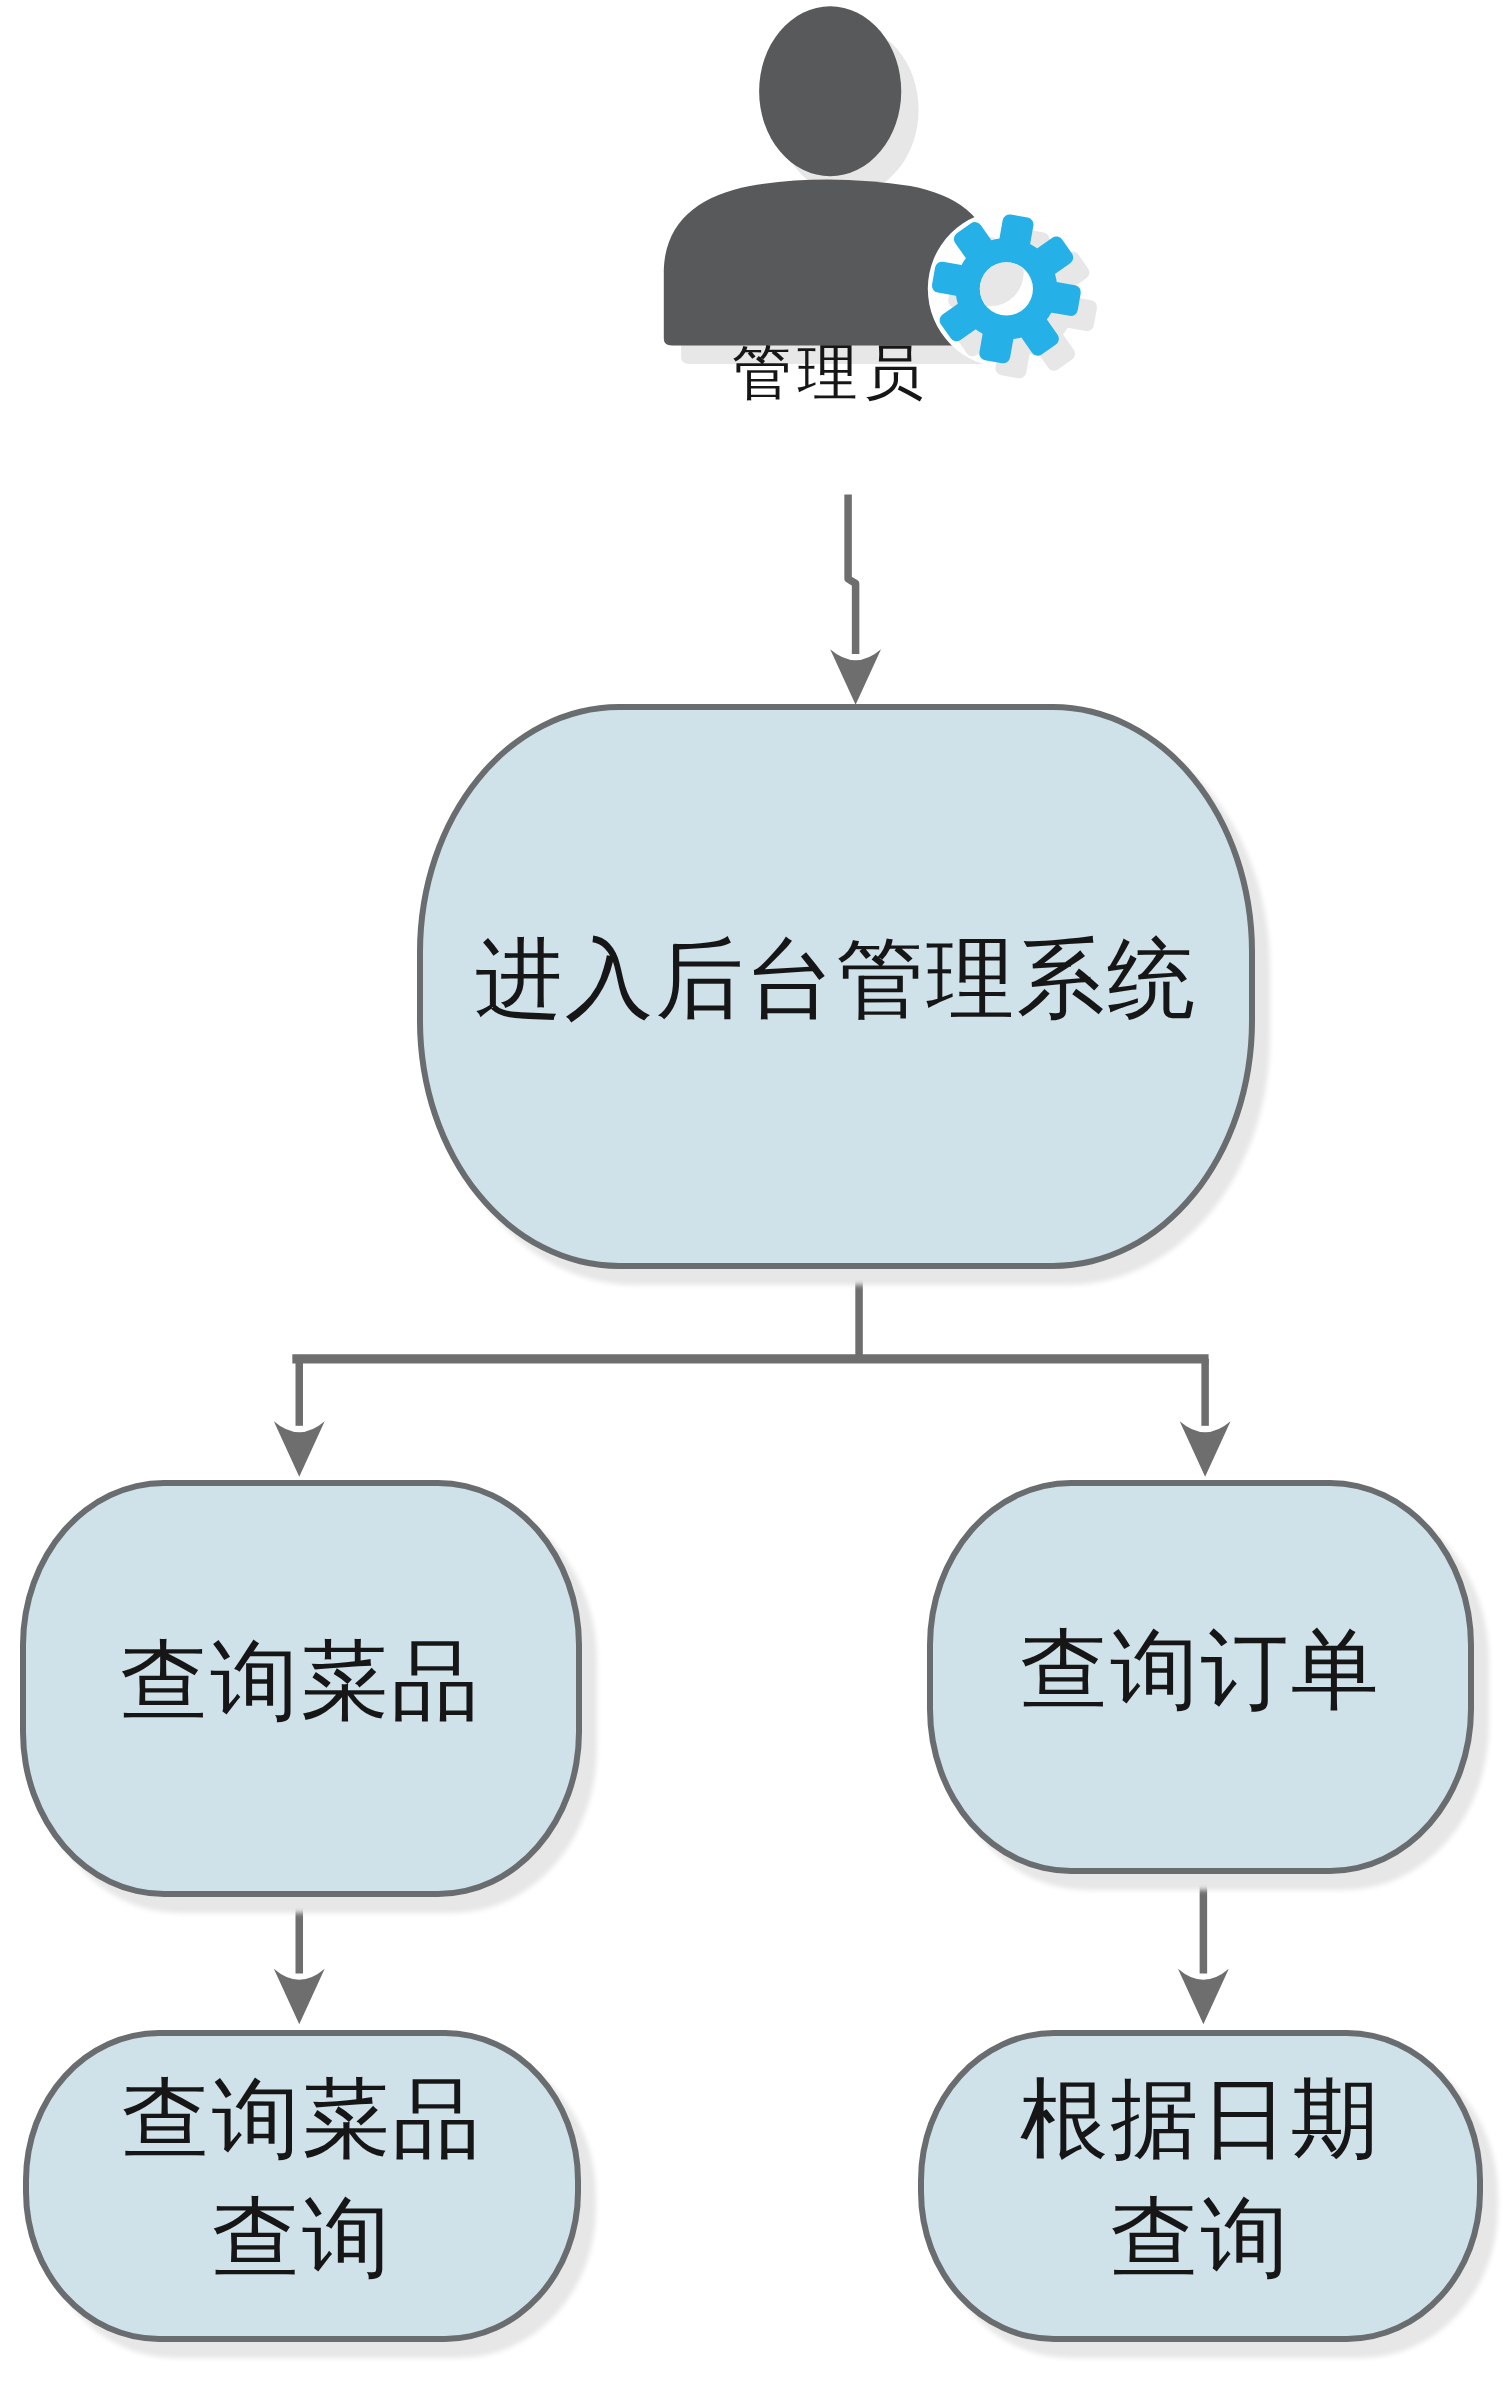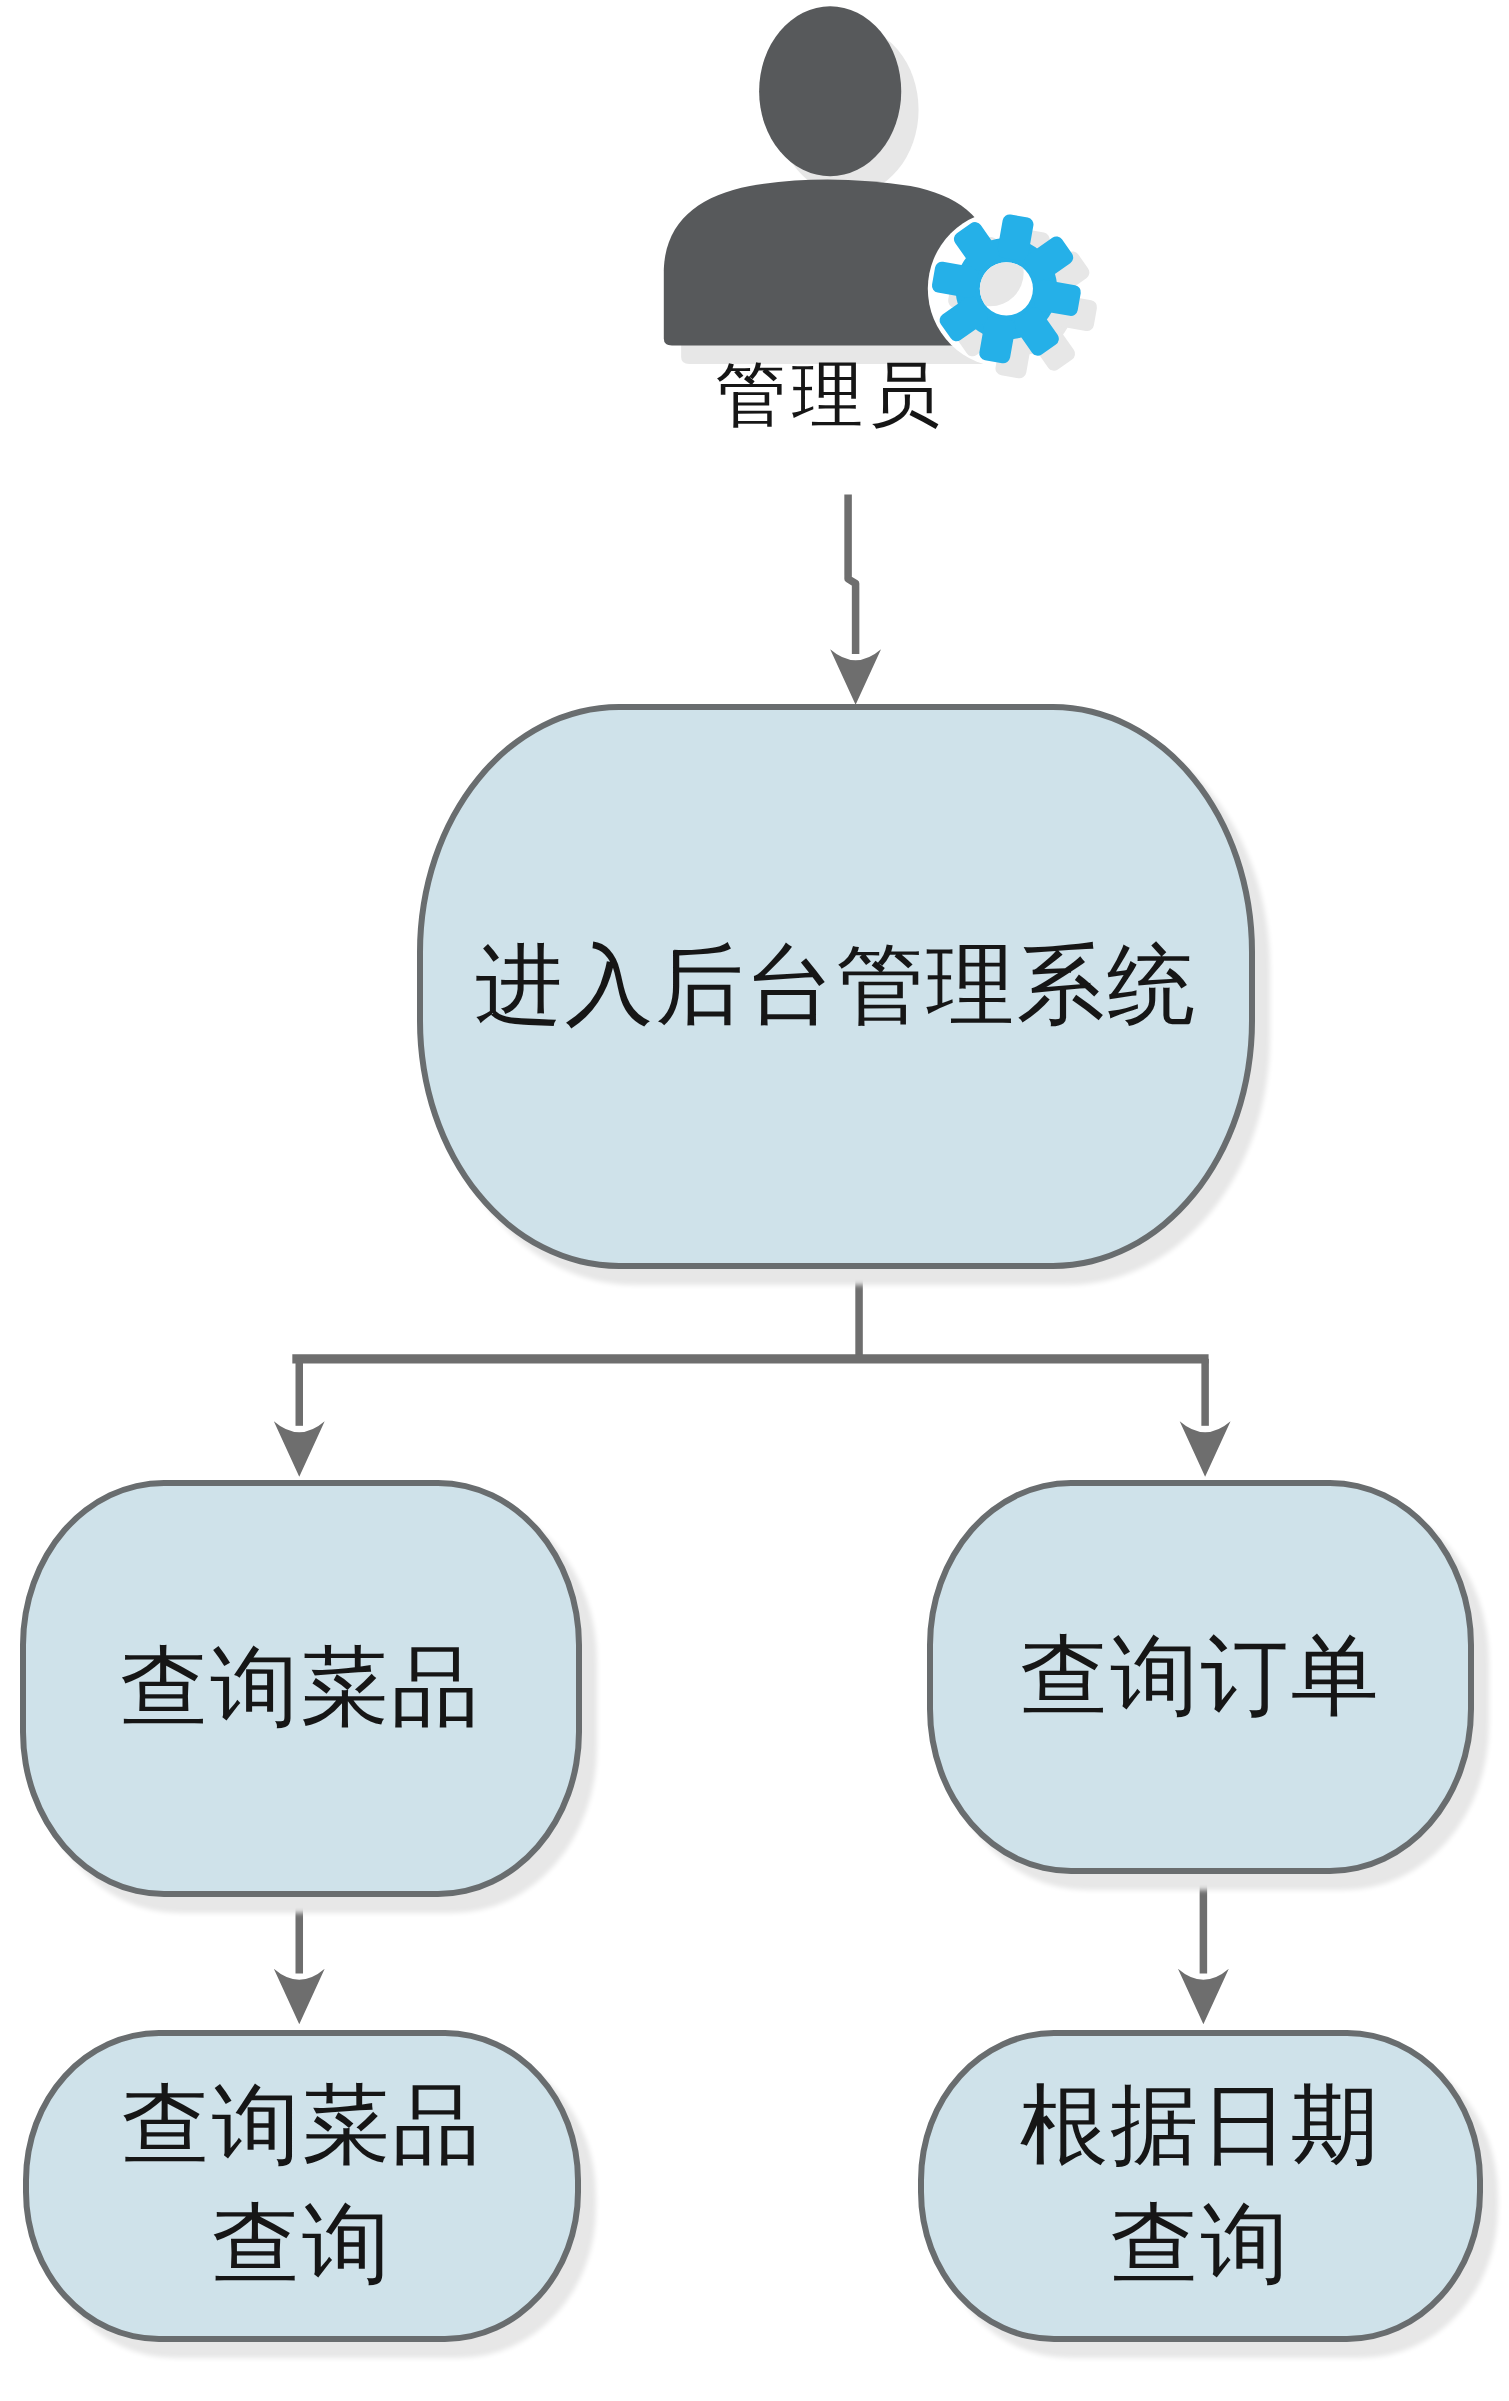--- a/index.html
+++ b/index.html
@@ -13,30 +13,30 @@
   .arrow-head{fill:var(--connector,#6e6e6e);stroke:none;}
   .node{
     position:absolute;box-sizing:border-box;
     background:var(--node-fill,#cfe2ea);
     border:6.4px solid var(--node-border,#696d6f);
     display:flex;align-items:center;justify-content:center;
     box-shadow:15px 16px 5.2px var(--shadow,#e7e7e7);
   }
   .node-label{
     font-size:88px;line-height:1.35;letter-spacing:2.3px;
-    color:var(--text,#161616);text-align:center;white-space:pre-line;
+    color:var(--text,#161616);text-align:center;white-space:pre-line;font-family:Liberation Mono, monospace;
   }
   .node-root  {left:417px; top:704px;width:838px;height:565px;border-radius:202px/248px;}
   .node-dishes{left:19.6px;  top:1480px;width:562px; height:417px;border-radius:144px/165px;}
   .node-orders{left:927px;top:1480px;width:547px; height:394px;border-radius:144px/165px;}
   .node-byid  {left:23px;  top:2030px;width:558px; height:312px;border-radius:136px/150px;}
   .node-bydate{left:918px;top:2030px;width:565px; height:312px;border-radius:136px/150px;}
   .actor-label{
-    position:absolute;left:484px;top:356px;width:693px;
-    font-size:71px;line-height:1.1;letter-spacing:5.8px;
+    position:absolute;left:484px;top:340px;width:693px;
+    font-size:60px;line-height:1.1;letter-spacing:5.8px;
     color:var(--text,#161616);text-align:center;
   }
 </style>
 </head>
 <body>
 
 <svg id="diagram-svg" viewBox="0 0 2612 4156">
   <defs>
     <g id="actor-shape">
       <ellipse cx="1437" cy="158" rx="123" ry="147"></ellipse>

